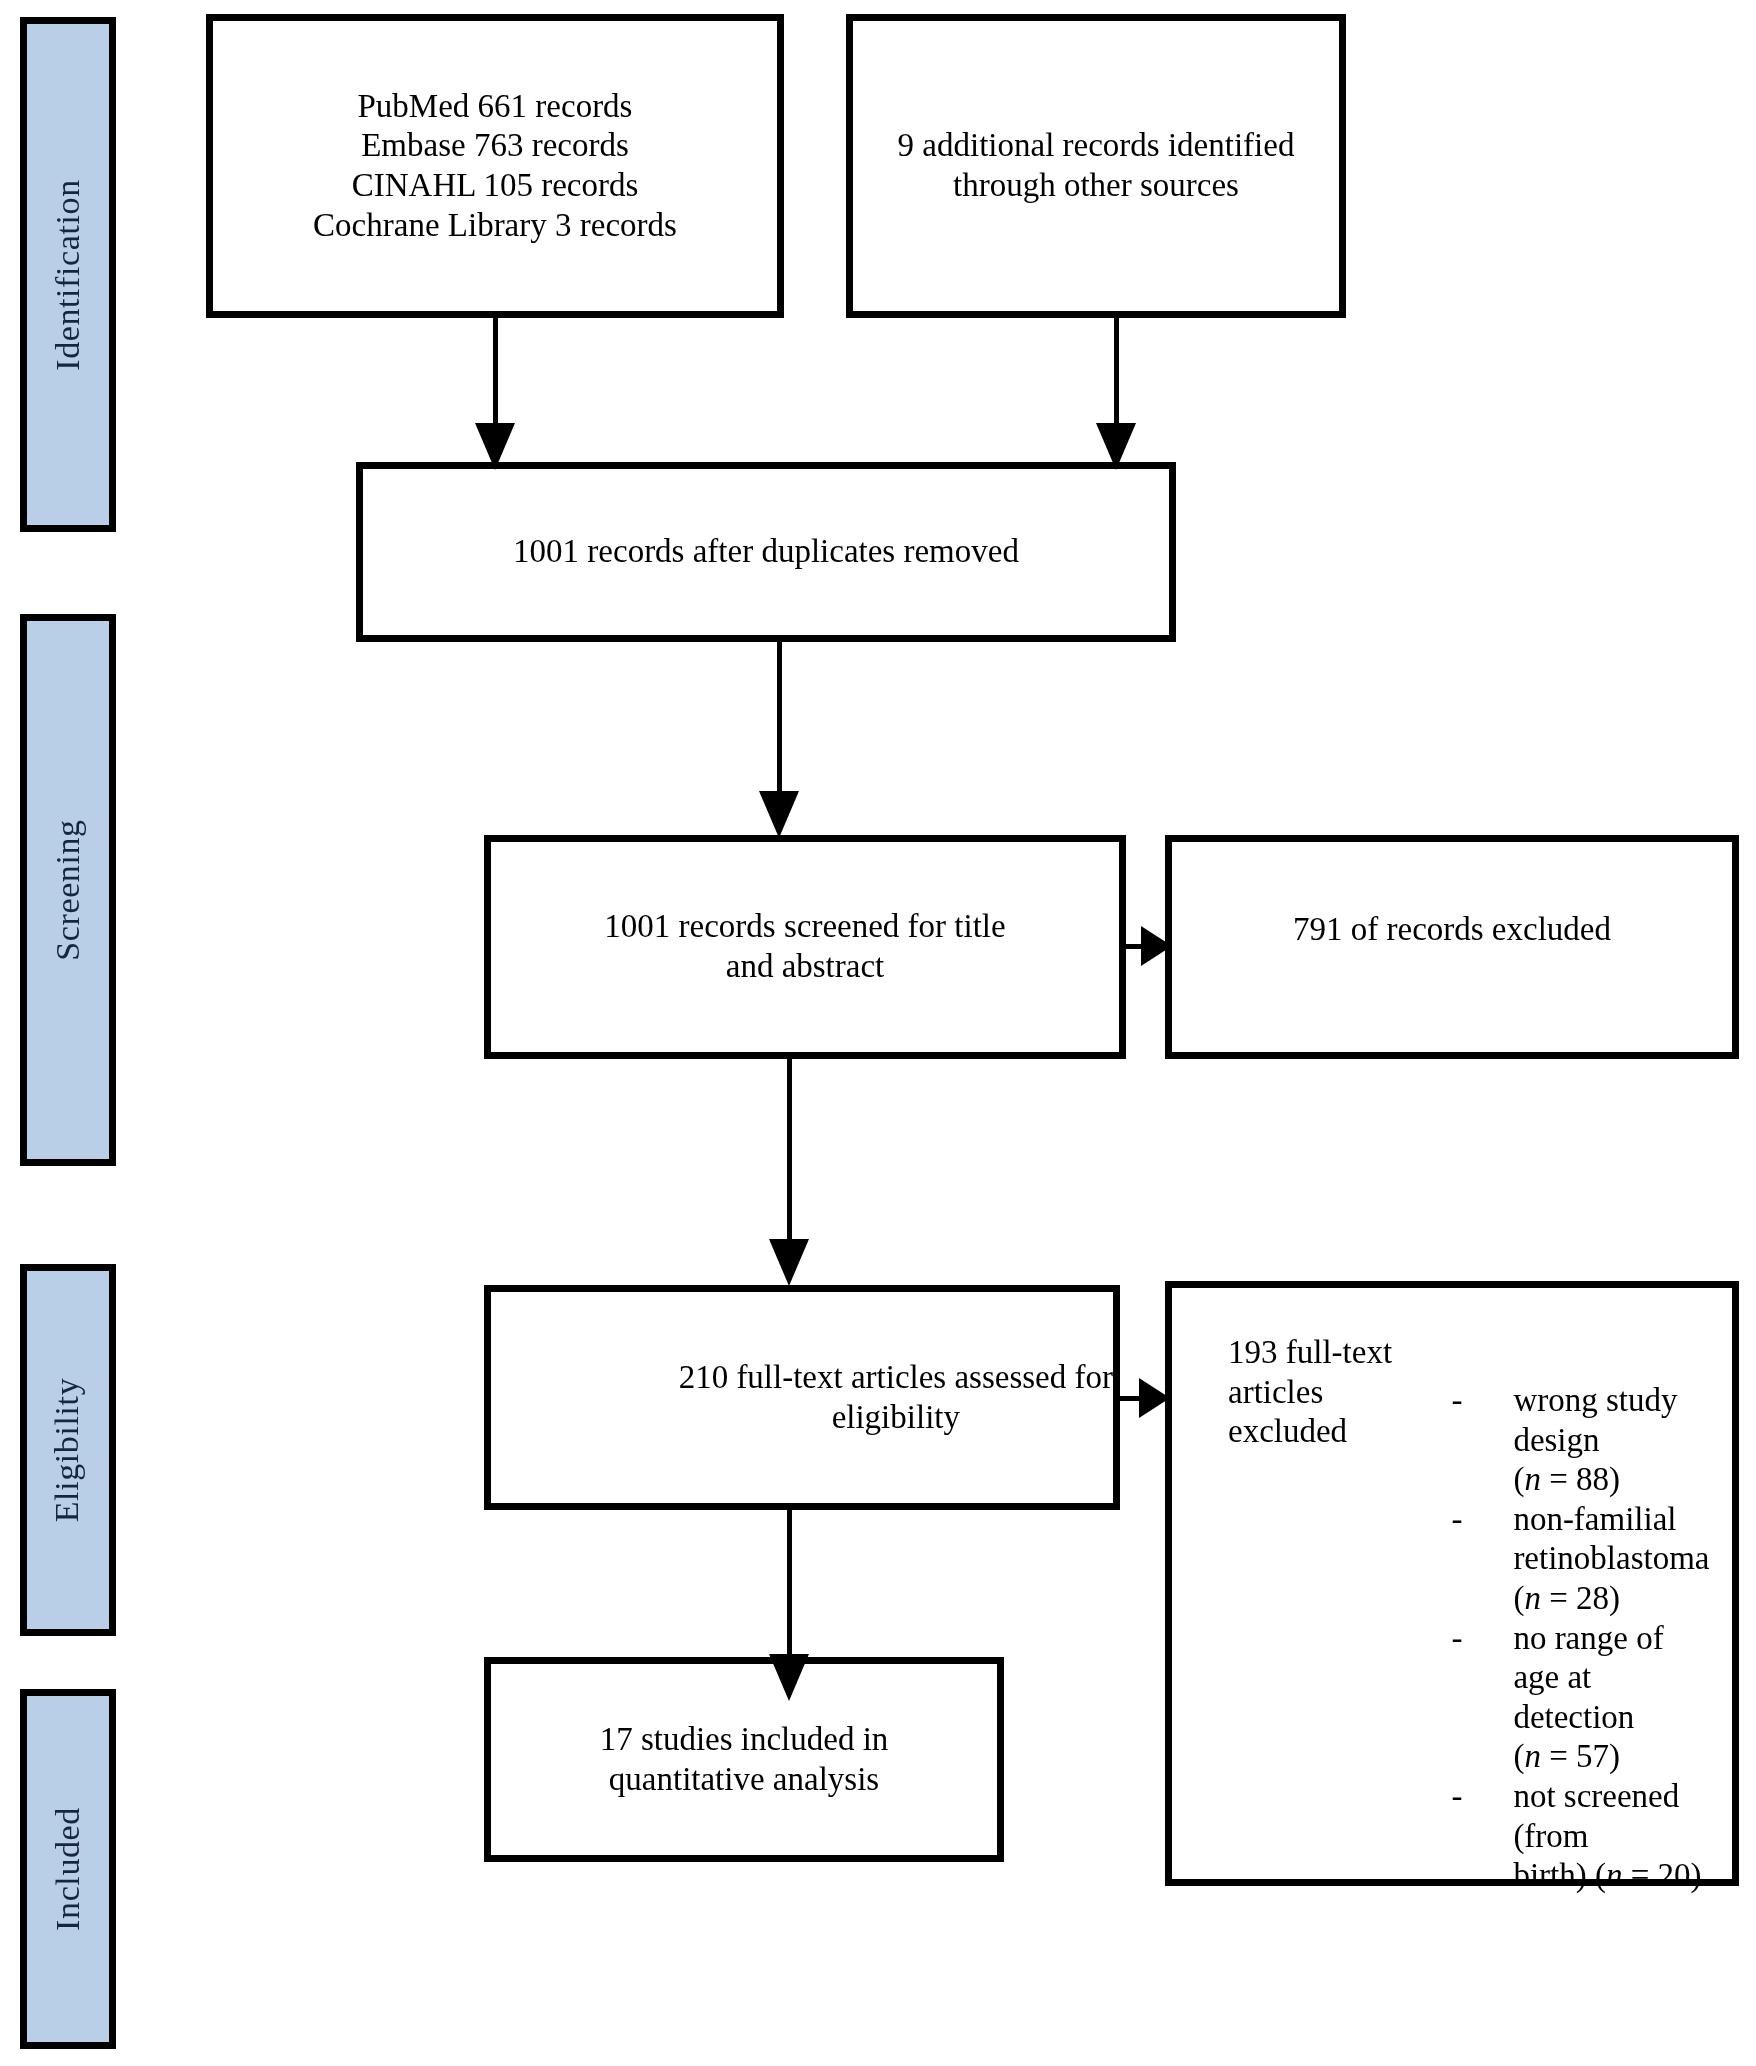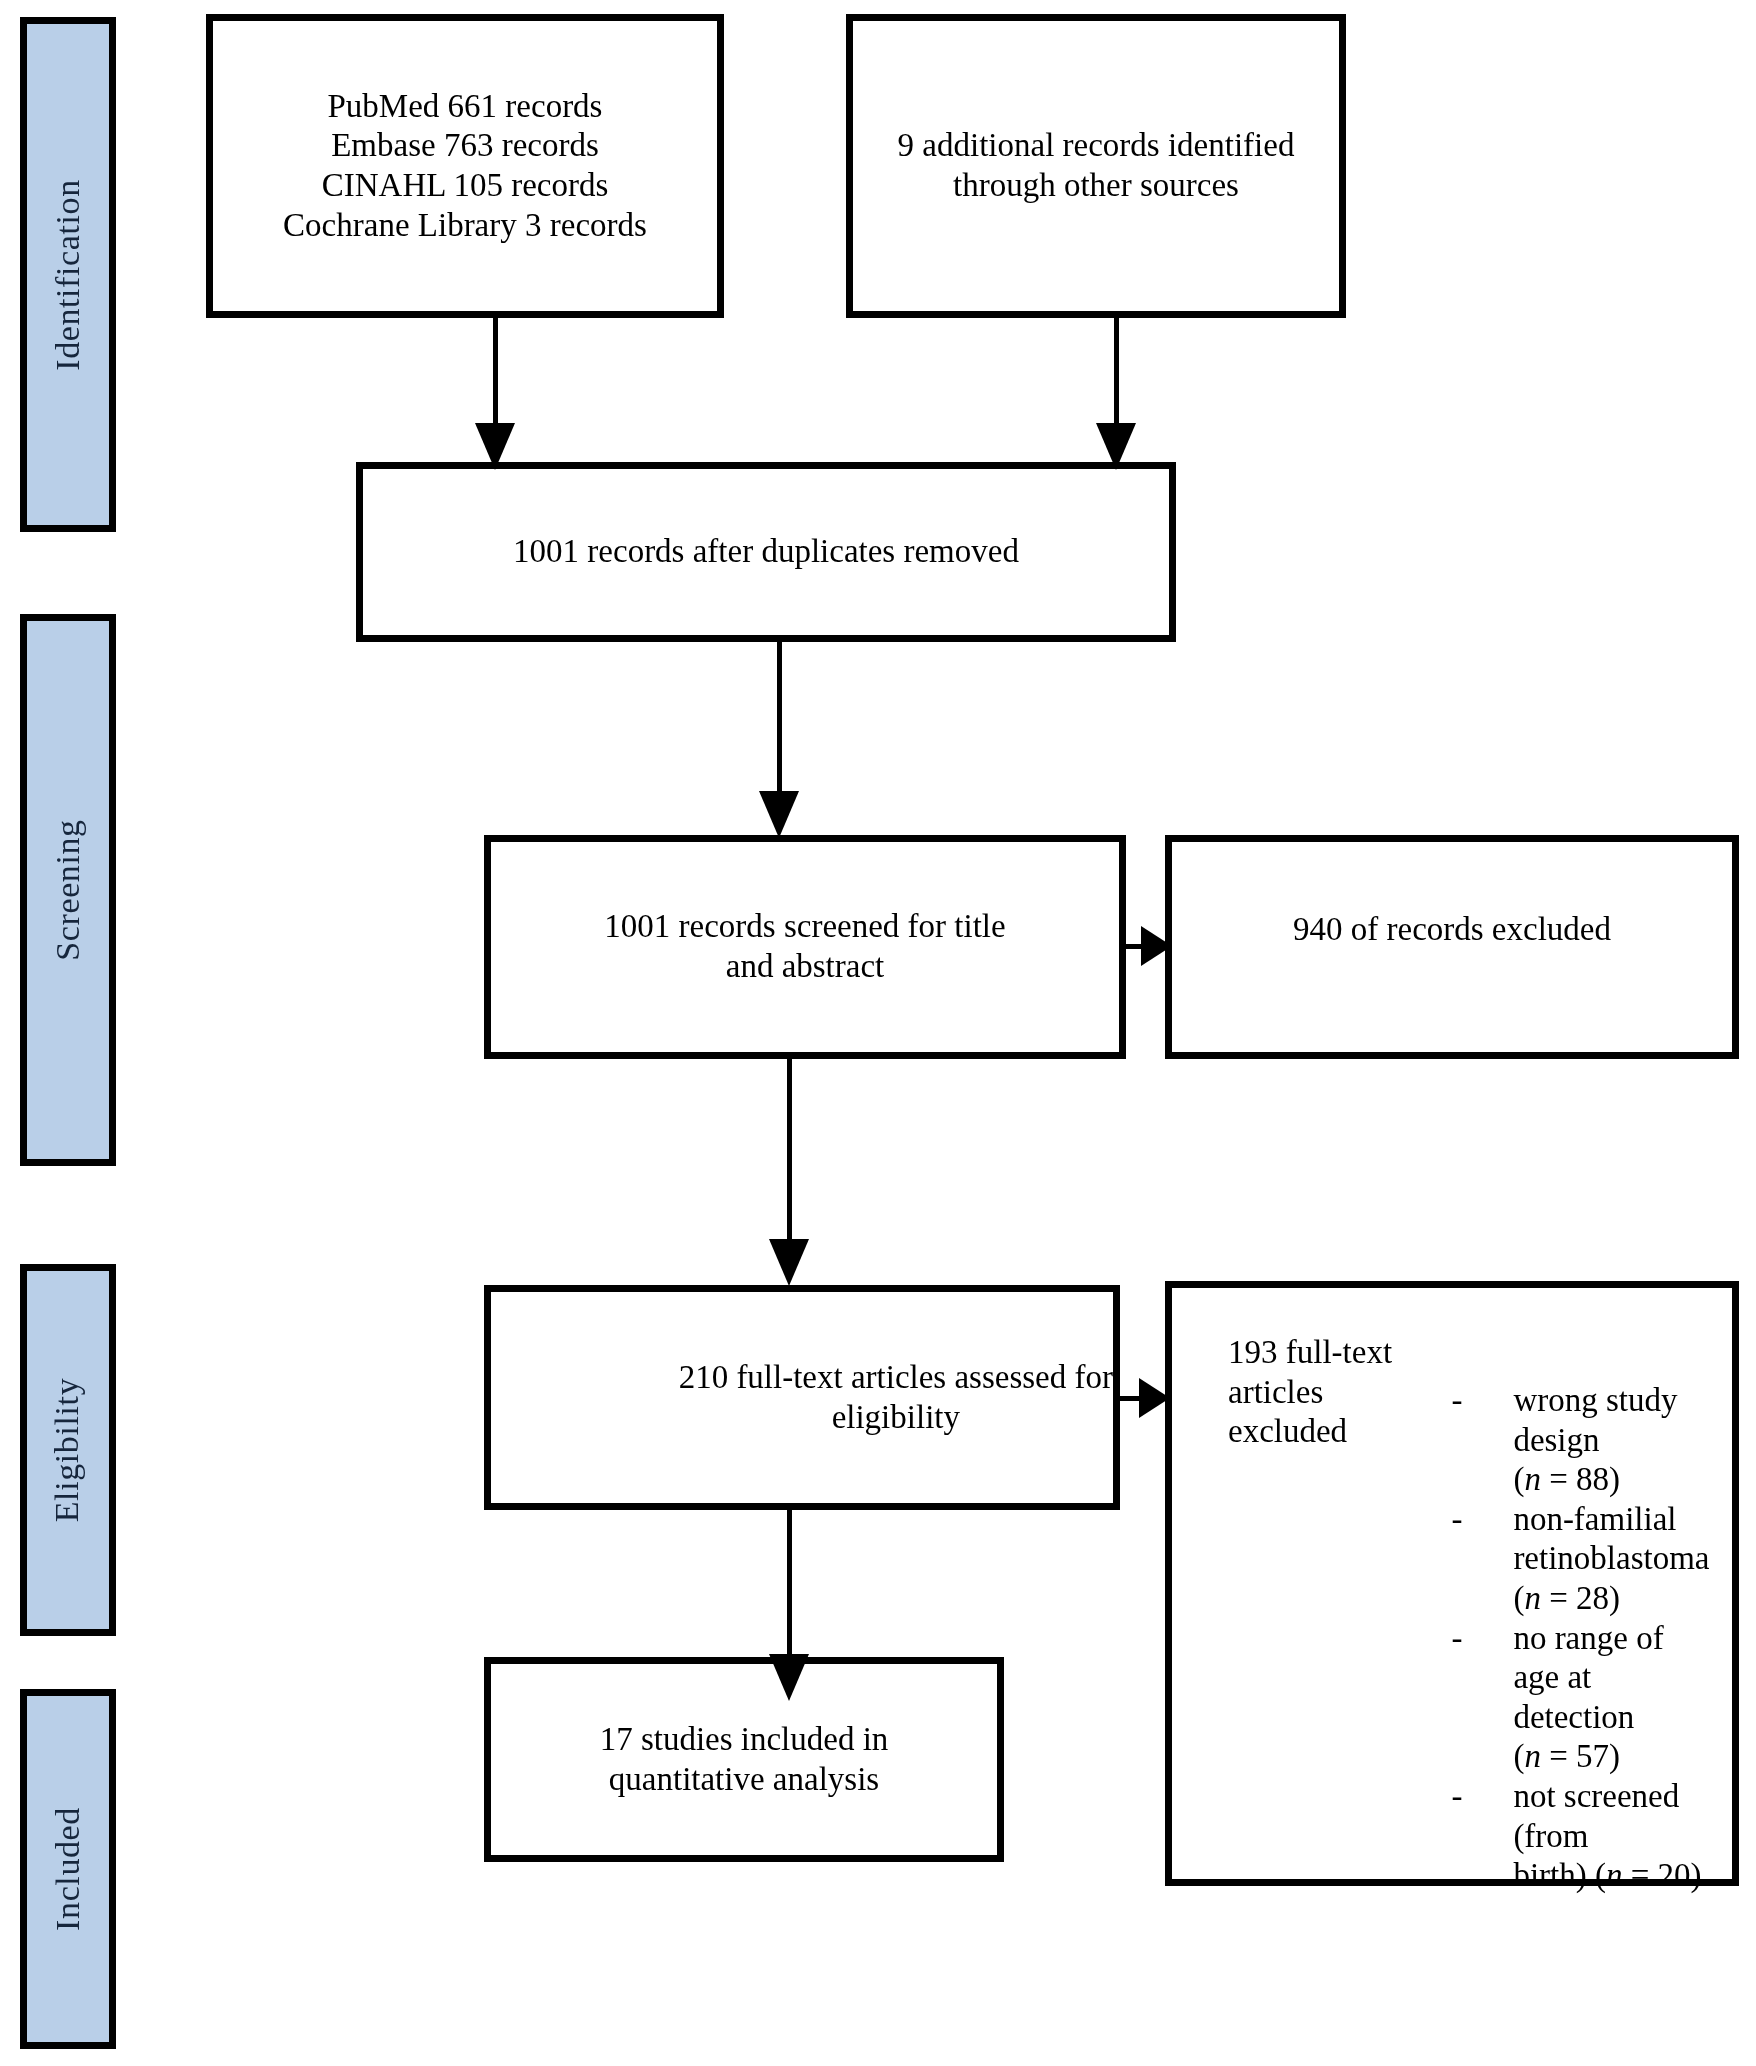--- a/index.html
+++ b/index.html
@@ -48,21 +48,21 @@
     border:7.3px solid var(--border);
     background:var(--box-fill);
     box-sizing:border-box;
     display:flex;
     align-items:center;
     justify-content:center;
     text-align:center;
     font-size:33px;
     line-height:1.2;
   }
-  #box-sources{left:206px;top:14px;width:518px;height:304px;}
+  #box-sources{left:206px;top:14px;width:578px;height:304px;}
   #box-additional{left:846px;top:14px;width:500px;height:304px;}
   #box-dedup{left:356px;top:462px;width:820px;height:180px;}
   #box-screened{left:484px;top:835px;width:642px;height:224px;}
   #box-screen-excluded{left:1165px;top:835px;width:574px;height:224px;padding-bottom:34px;}
   #box-fulltext{left:484px;top:1285px;width:636px;height:225px;justify-content:flex-end;}
   #box-fulltext-excluded{
     left:1165px;top:1281px;width:574px;height:605px;
     flex-direction:row;
     align-items:flex-start;
     justify-content:flex-start;
@@ -124,21 +124,21 @@
 
   <div class="box" id="box-dedup">
     <div>1001 records after duplicates removed</div>
   </div>
 
   <div class="box" id="box-screened">
     <div>1001 records screened for title<br>and abstract</div>
   </div>
 
   <div class="box" id="box-screen-excluded">
-    <div>940 of records excluded</div>
+    <div>791 of records excluded</div>
   </div>
 
   <div class="box" id="box-fulltext">
     <div>210 full-text articles assessed for<br>eligibility</div>
   </div>
 
   <div class="box" id="box-fulltext-excluded">
     <div>193 full-text articles excluded</div>
     <div class="reasons" id="reasons-list">
         <div class="reason">

